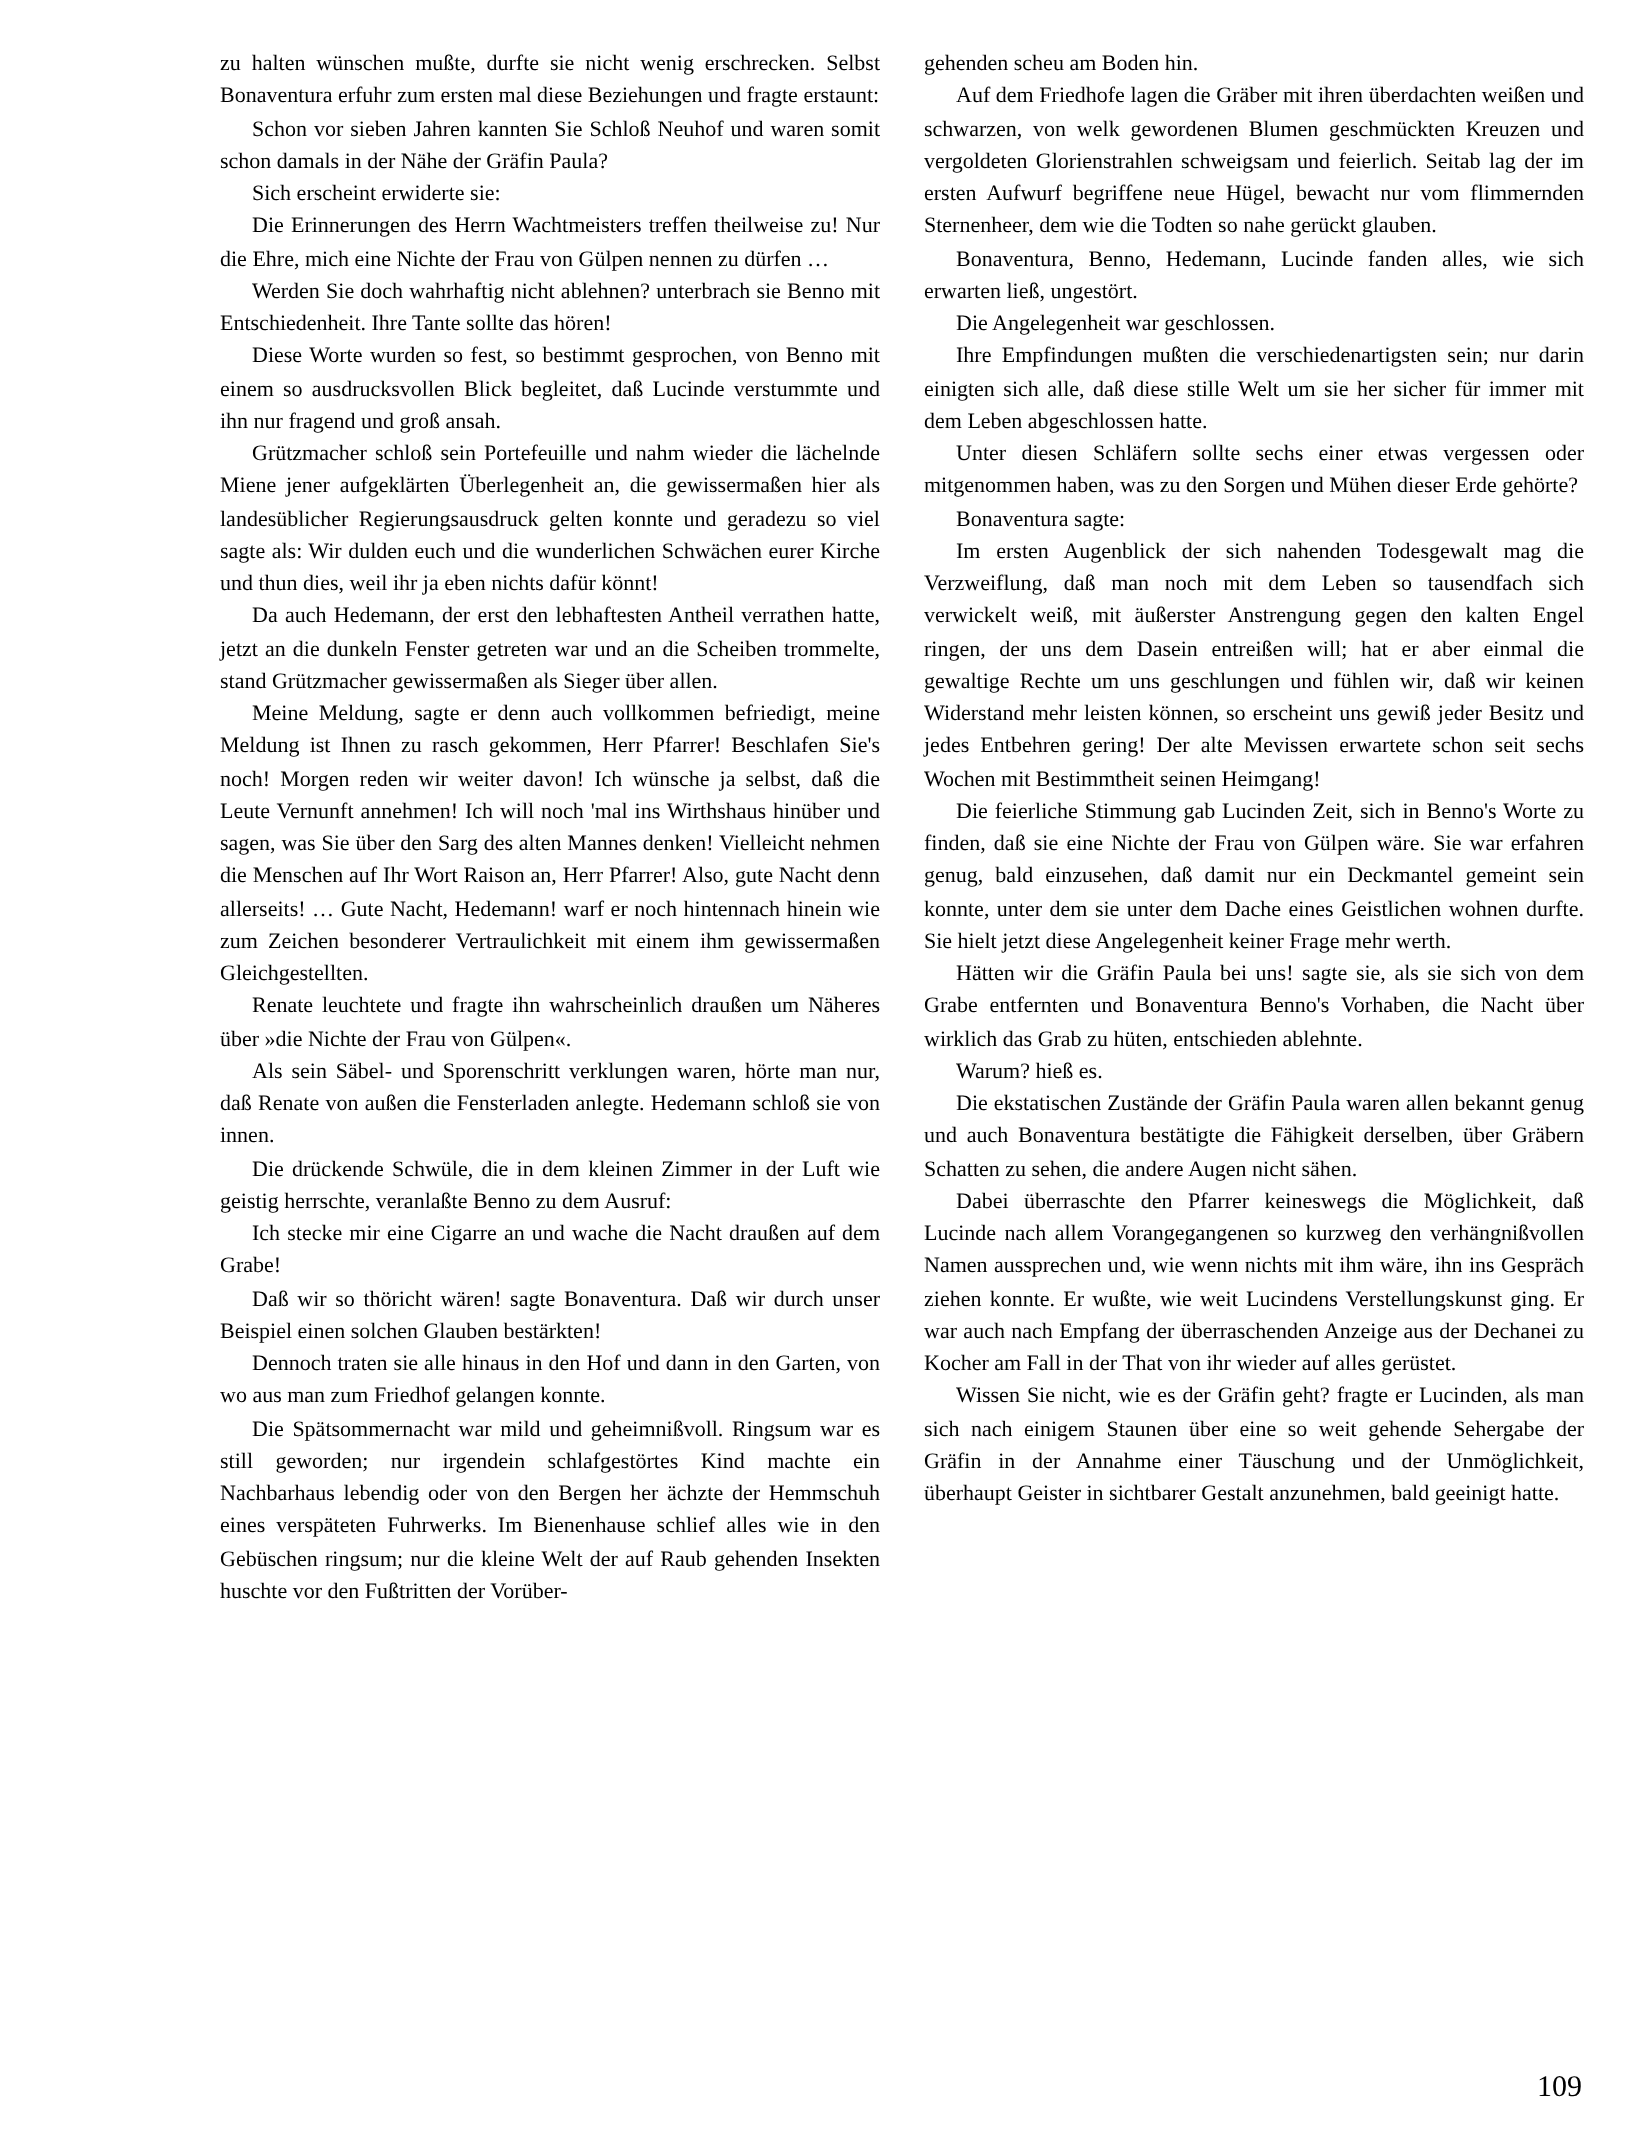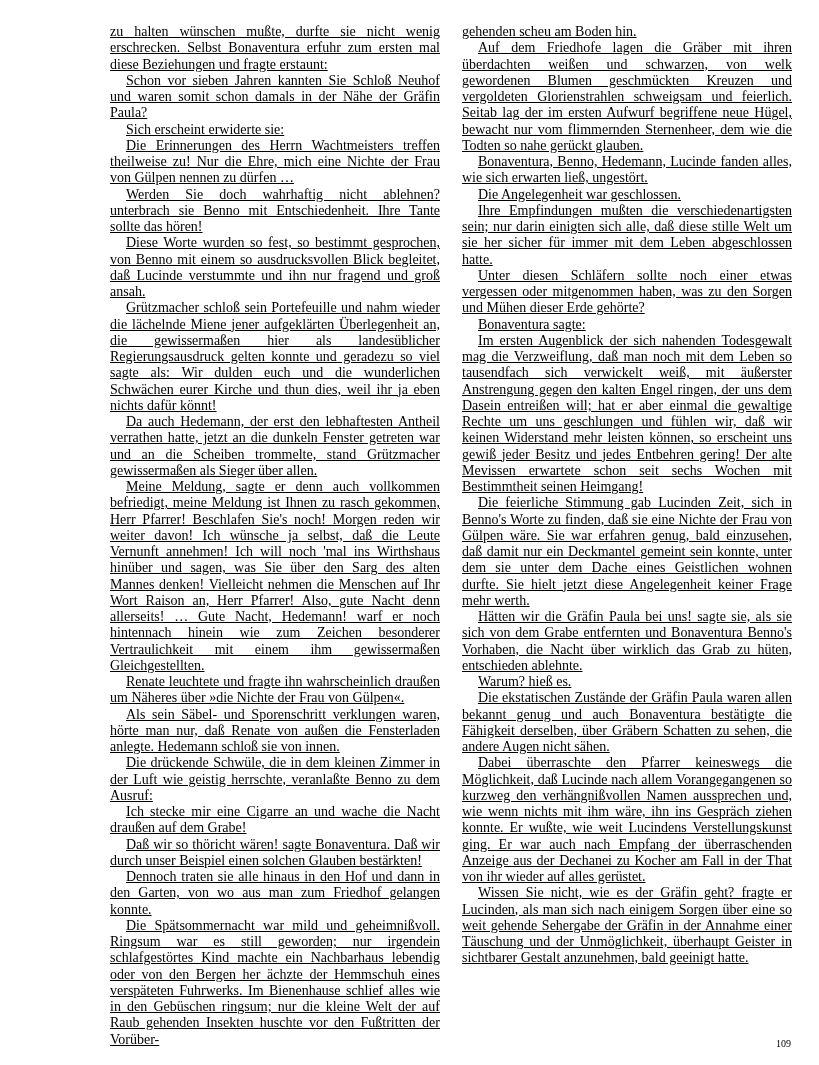--- a/index.html
+++ b/index.html
@@ -28,32 +28,31 @@
   }
   .column {
     width: 330px;
     flex: 0 0 330px;
     text-align: justify;
     hyphens: auto;
     -webkit-hyphens: auto;
   }
   .column p {
     margin: 0;
-    font-size: 14px;
+    font-size: 11px;
     line-height: 16.25px;
-    text-decoration: underline;
   }
   .column p.indent {
     text-indent: 16px;
   }
   .page-number {
     position: absolute;
     right: 28px;
     bottom: 13px;
-    font-size: 10px;
+    font-size: 15px;
     line-height: 16px;
   }
 </style>
 </head>
 <body>
 
 <div class="page">
   <div class="columns">
     <div class="column">
         <p class="">zu halten wünschen mußte, durfte sie nicht wenig erschrecken. Selbst Bonaventura erfuhr zum ersten mal diese Beziehungen und fragte erstaunt:</p>
@@ -72,25 +71,25 @@
         <p class="indent">Daß wir so thöricht wären! sagte Bonaventura. Daß wir durch unser Beispiel einen solchen Glauben bestärkten!</p>
         <p class="indent">Dennoch traten sie alle hinaus in den Hof und dann in den Garten, von wo aus man zum Friedhof gelangen konnte.</p>
         <p class="indent">Die Spätsommernacht war mild und geheimnißvoll. Ringsum war es still geworden; nur irgendein schlafgestörtes Kind machte ein Nachbarhaus lebendig oder von den Bergen her ächzte der Hemmschuh eines verspäteten Fuhrwerks. Im Bienenhause schlief alles wie in den Gebüschen ringsum; nur die kleine Welt der auf Raub gehenden Insekten huschte vor den Fußtritten der Vorüber-</p>
       </div>
     <div class="column">
         <p class="">gehenden scheu am Boden hin.</p>
         <p class="indent">Auf dem Friedhofe lagen die Gräber mit ihren überdachten weißen und schwarzen, von welk gewordenen Blumen geschmückten Kreuzen und vergoldeten Glorienstrahlen schweigsam und feierlich. Seitab lag der im ersten Aufwurf begriffene neue Hügel, bewacht nur vom flimmernden Sternenheer, dem wie die Todten so nahe gerückt glauben.</p>
         <p class="indent">Bonaventura, Benno, Hedemann, Lucinde fanden alles, wie sich erwarten ließ, ungestört.</p>
         <p class="indent">Die Angelegenheit war geschlossen.</p>
         <p class="indent">Ihre Empfindungen mußten die verschiedenartigsten sein; nur darin einigten sich alle, daß diese stille Welt um sie her sicher für immer mit dem Leben abgeschlossen hatte.</p>
-        <p class="indent">Unter diesen Schläfern sollte noch einer etwas vergessen oder mitgenommen haben, was zu den Sorgen und Mühen dieser Erde gehörte?</p>
+        <p class="indent">Unter diesen Schläfern sollte sechs einer etwas vergessen oder mitgenommen haben, was zu den Sorgen und Mühen dieser Erde gehörte?</p>
         <p class="indent">Bonaventura sagte:</p>
         <p class="indent">Im ersten Augenblick der sich nahenden Todesgewalt mag die Verzweiflung, daß man noch mit dem Leben so tausendfach sich verwickelt weiß, mit äußerster Anstrengung gegen den kalten Engel ringen, der uns dem Dasein entreißen will; hat er aber einmal die gewaltige Rechte um uns geschlungen und fühlen wir, daß wir keinen Widerstand mehr leisten können, so erscheint uns gewiß jeder Besitz und jedes Entbehren gering! Der alte Mevissen erwartete schon seit sechs Wochen mit Bestimmtheit seinen Heimgang!</p>
         <p class="indent">Die feierliche Stimmung gab Lucinden Zeit, sich in Benno's Worte zu finden, daß sie eine Nichte der Frau von Gülpen wäre. Sie war erfahren genug, bald einzusehen, daß damit nur ein Deckmantel gemeint sein konnte, unter dem sie unter dem Dache eines Geistlichen wohnen durfte. Sie hielt jetzt diese Angelegenheit keiner Frage mehr werth.</p>
         <p class="indent">Hätten wir die Gräfin Paula bei uns! sagte sie, als sie sich von dem Grabe entfernten und Bonaventura Benno's Vorhaben, die Nacht über wirklich das Grab zu hüten, entschieden ablehnte.</p>
         <p class="indent">Warum? hieß es.</p>
         <p class="indent">Die ekstatischen Zustände der Gräfin Paula waren allen bekannt genug und auch Bonaventura bestätigte die Fähigkeit derselben, über Gräbern Schatten zu sehen, die andere Augen nicht sähen.</p>
         <p class="indent">Dabei überraschte den Pfarrer keineswegs die Möglichkeit, daß Lucinde nach allem Vorangegangenen so kurzweg den verhängnißvollen Namen aussprechen und, wie wenn nichts mit ihm wäre, ihn ins Gespräch ziehen konnte. Er wußte, wie weit Lucindens Verstellungskunst ging. Er war auch nach Empfang der überraschenden Anzeige aus der Dechanei zu Kocher am Fall in der That von ihr wieder auf alles gerüstet.</p>
-        <p class="indent">Wissen Sie nicht, wie es der Gräfin geht? fragte er Lucinden, als man sich nach einigem Sorgen über eine so weit gehende Sehergabe der Gräfin in der Annahme einer Täuschung und der Unmöglichkeit, überhaupt Geister in sichtbarer Gestalt anzunehmen, bald geeinigt hatte.</p>
+        <p class="indent">Wissen Sie nicht, wie es der Gräfin geht? fragte er Lucinden, als man sich nach einigem Staunen über eine so weit gehende Sehergabe der Gräfin in der Annahme einer Täuschung und der Unmöglichkeit, überhaupt Geister in sichtbarer Gestalt anzunehmen, bald geeinigt hatte.</p>
       </div>
   </div>
   <div class="page-number">109</div>
 </div>
 
 </body></html>

